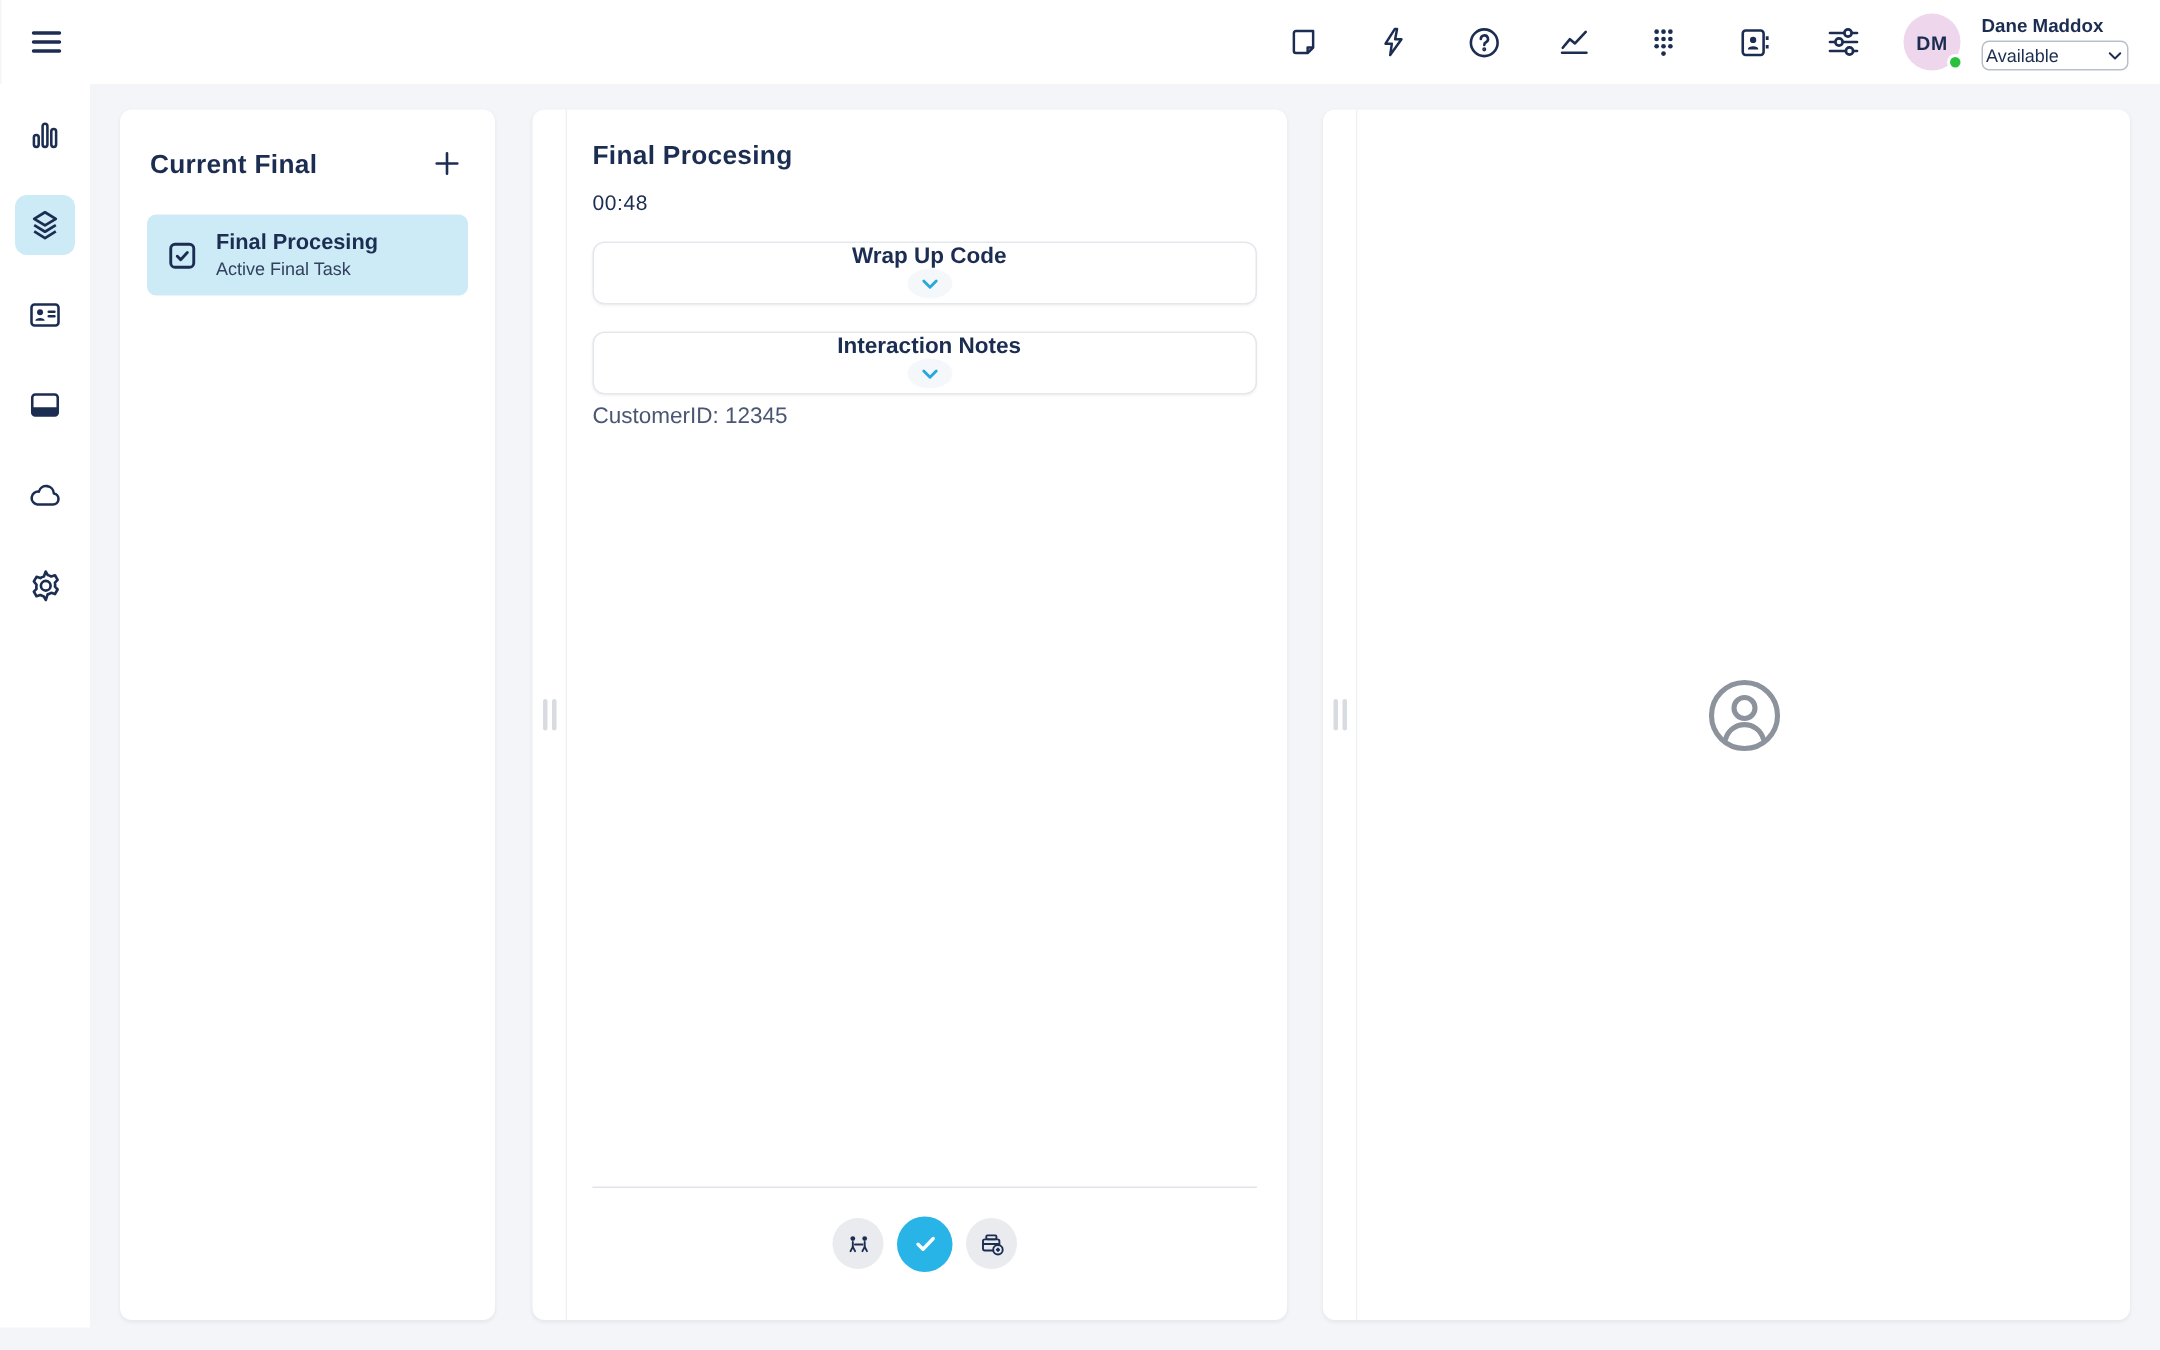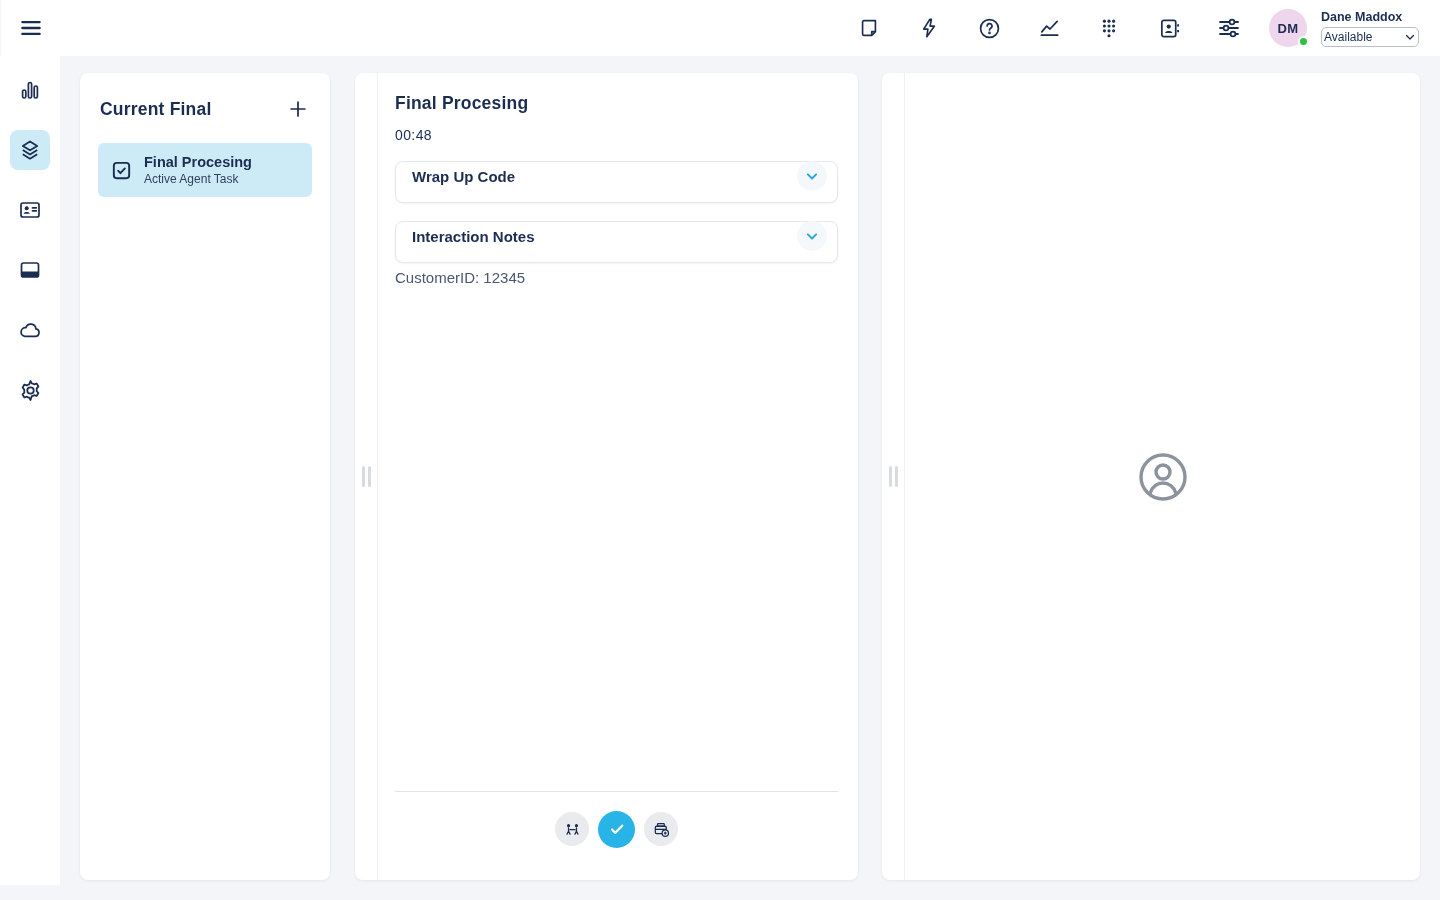--- a/index.html
+++ b/index.html
@@ -72,21 +72,21 @@
   .task-texts { display:flex; flex-direction:column; gap:2px; }
   .task-name { font-size:14.5px; font-weight:bold; color:#1c2d52; }
   .task-sub { font-size:12px; color:#33415f; }
   
   .work-content { flex:1; display:flex; flex-direction:column; padding:20px 20px 14px 17px; }
   .work-title { font-size:17.5px; font-weight:bold; color:#1c2d52; letter-spacing:.2px; }
   .work-timer { margin-top:13px; font-size:14px; color:#1c2d52; letter-spacing:.4px; }
   .accordion {
     margin-top:18px; height:42px; border:1px solid #e4e7ec; border-radius:8px;
     background:#fff; box-shadow:0 1px 2px rgba(16,24,40,.05);
-    display:flex; align-items:center; justify-content:space-between; padding:0 10px 12px 16px; cursor:pointer;
+    display:flex; align-items:center; justify-content:space-between; padding:0 10px 12px 16px; cursor:pointer;flex-direction:column;
   }
   .accordion-label { font-size:15px; font-weight:bold; color:#1c2d52; }
   .chev-wrap { width:30px; height:30px; border-radius:50%; background:#f4f8fb; display:flex; align-items:center; justify-content:center; }
   .customer-id { margin-top:6px; font-size:15px; color:#4a5672; }
   .work-spacer { flex:1; }
   .work-divider { height:1px; background:#e0e4e9; margin-right:0; }
   .actions { height:74px; display:flex; align-items:center; justify-content:center; gap:9px; }
   .action-btn {
     width:34px; height:34px; border-radius:50%; background:#e9ebee; border:none;
     display:flex; align-items:center; justify-content:center; cursor:pointer;
@@ -234,21 +234,21 @@
         </svg>
       </div>
     </div>
     <div class="task-item">
       <svg width="23" height="23" viewBox="0 0 24 24" fill="none" stroke="#1c2d52" stroke-width="2" stroke-linecap="round" stroke-linejoin="round">
         <rect x="4" y="4" width="16" height="16" rx="3"></rect>
         <path d="M8.6 12.3l2.3 2.5 4.6-5"></path>
       </svg>
       <div class="task-texts">
         <div class="task-name">Final Procesing</div>
-        <div class="task-sub">Active Agent Task</div>
+        <div class="task-sub">Active Final Task</div>
       </div>
     </div>
   </div>
 
   <div class="card card-work">
     <div class="gutter">
       <div class="grip">
           <span></span>
           <span></span>
         </div>

